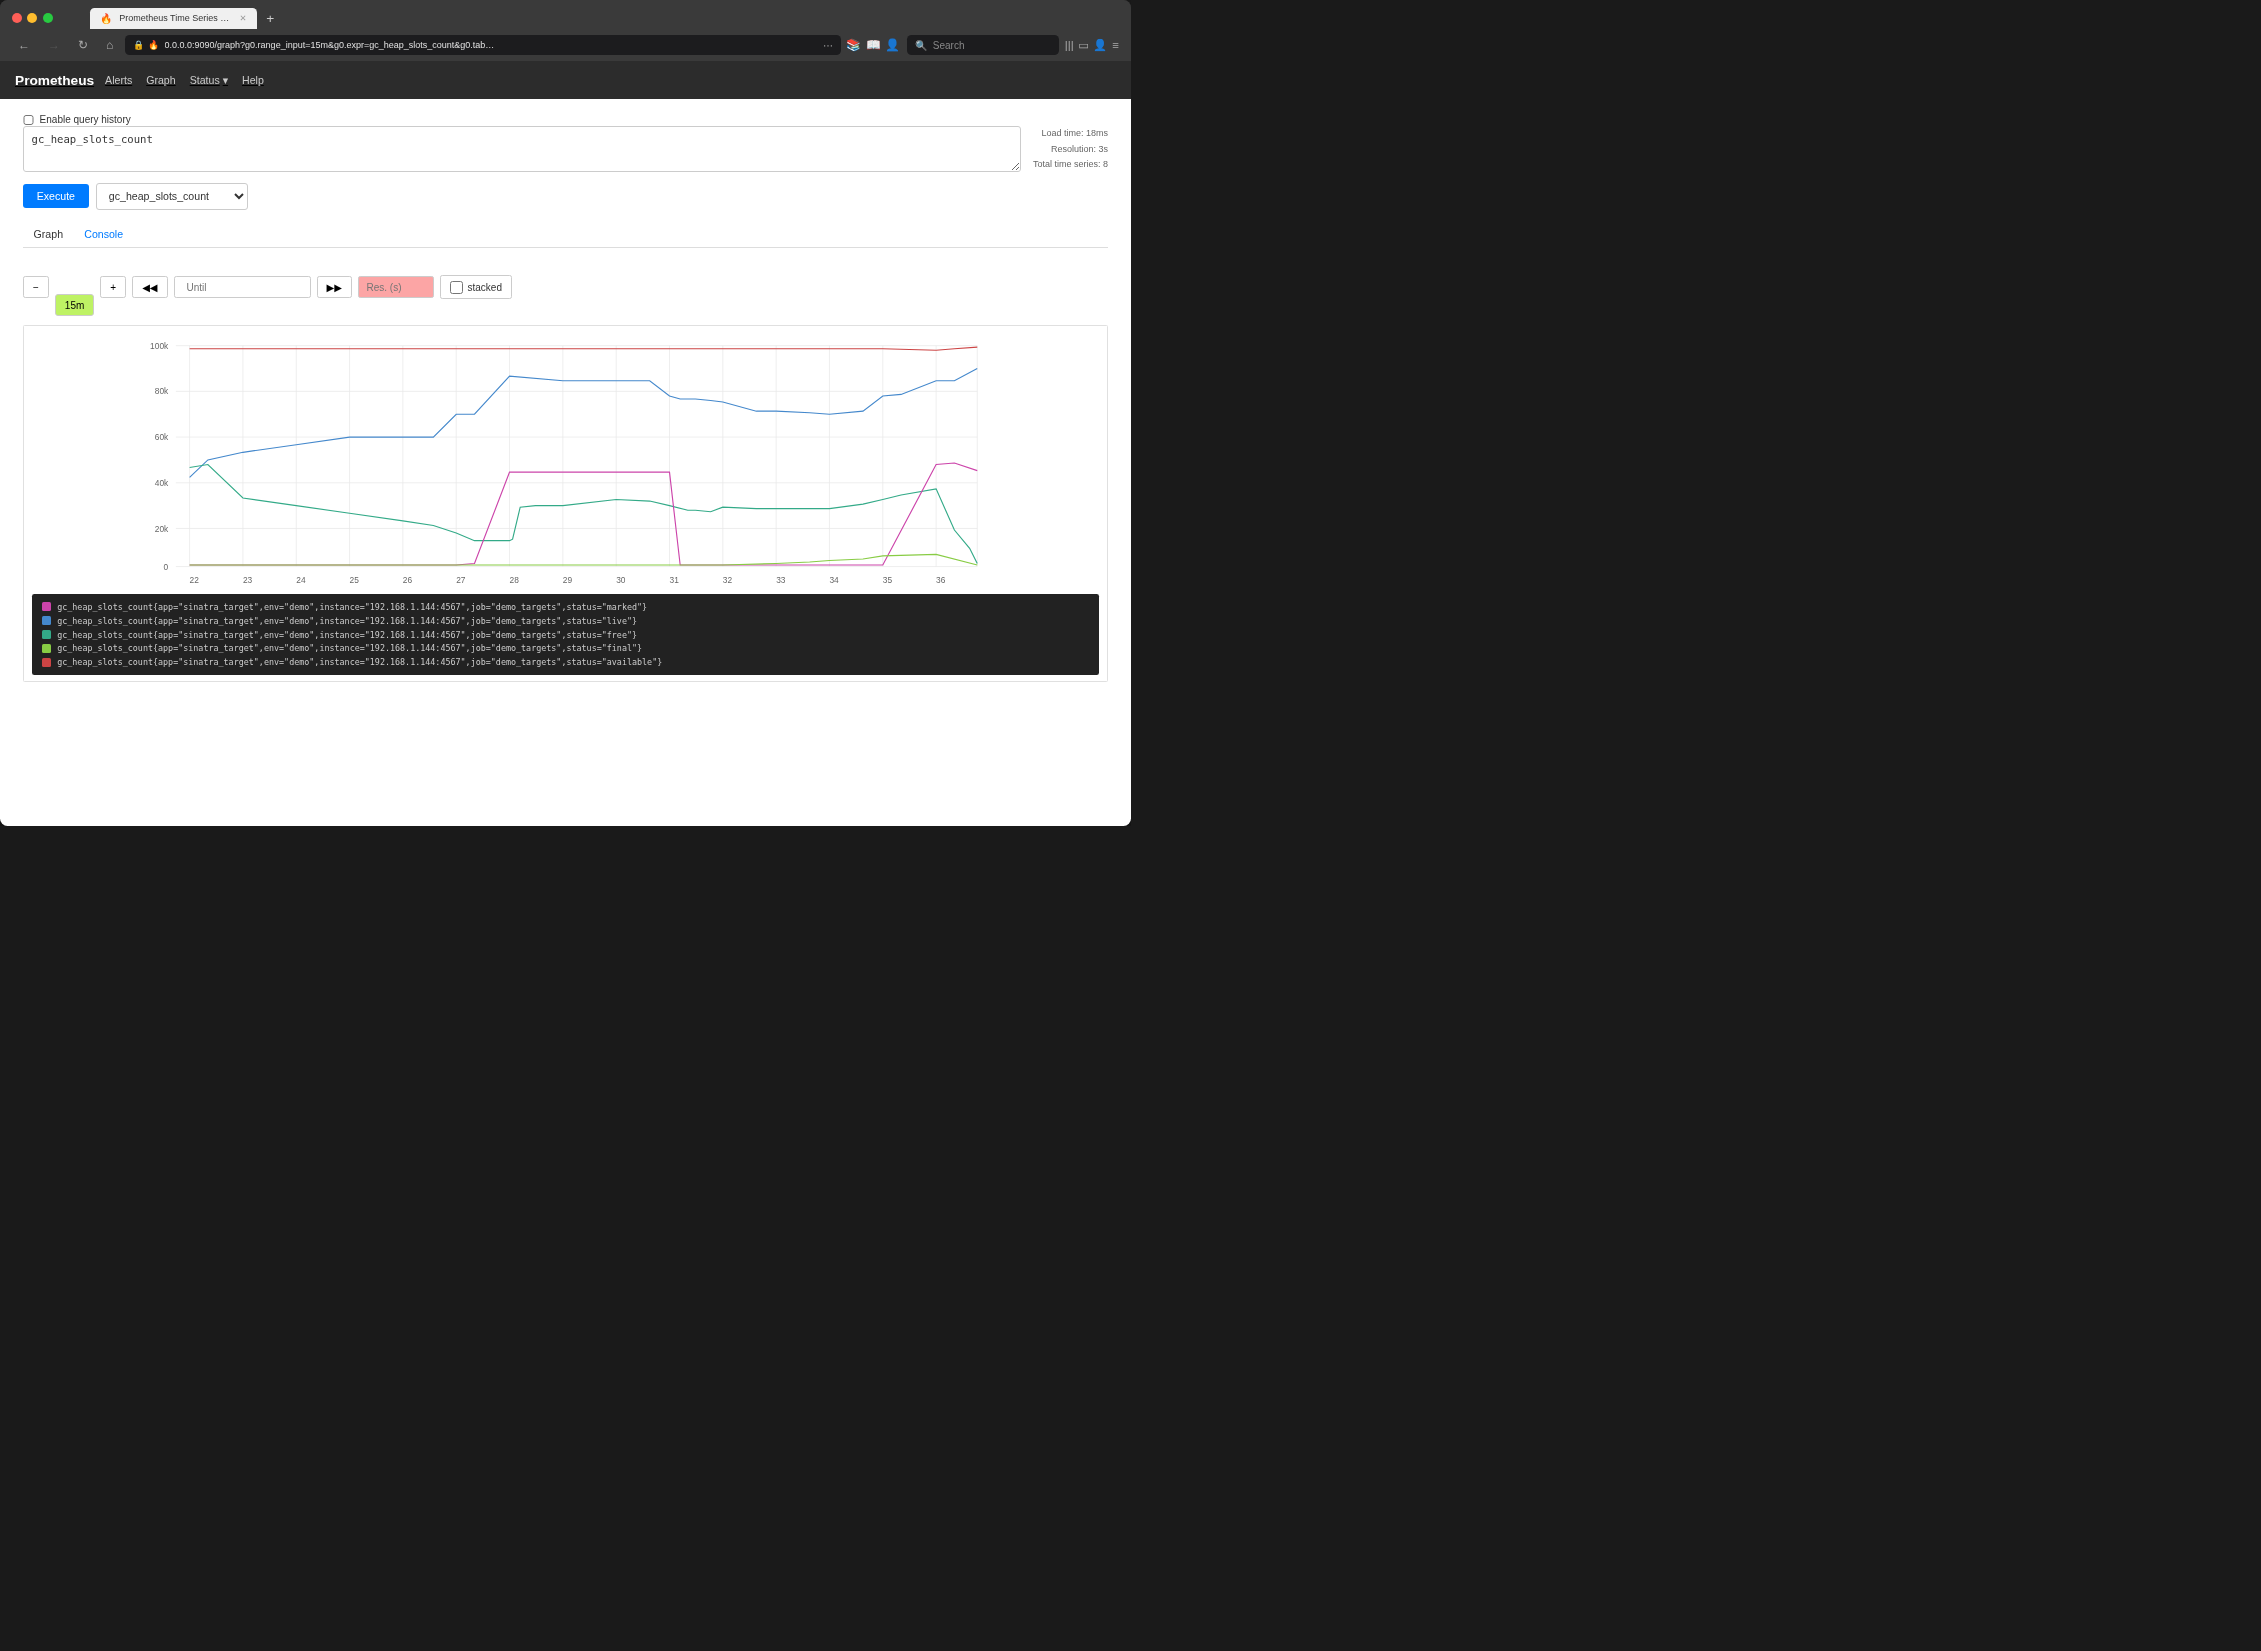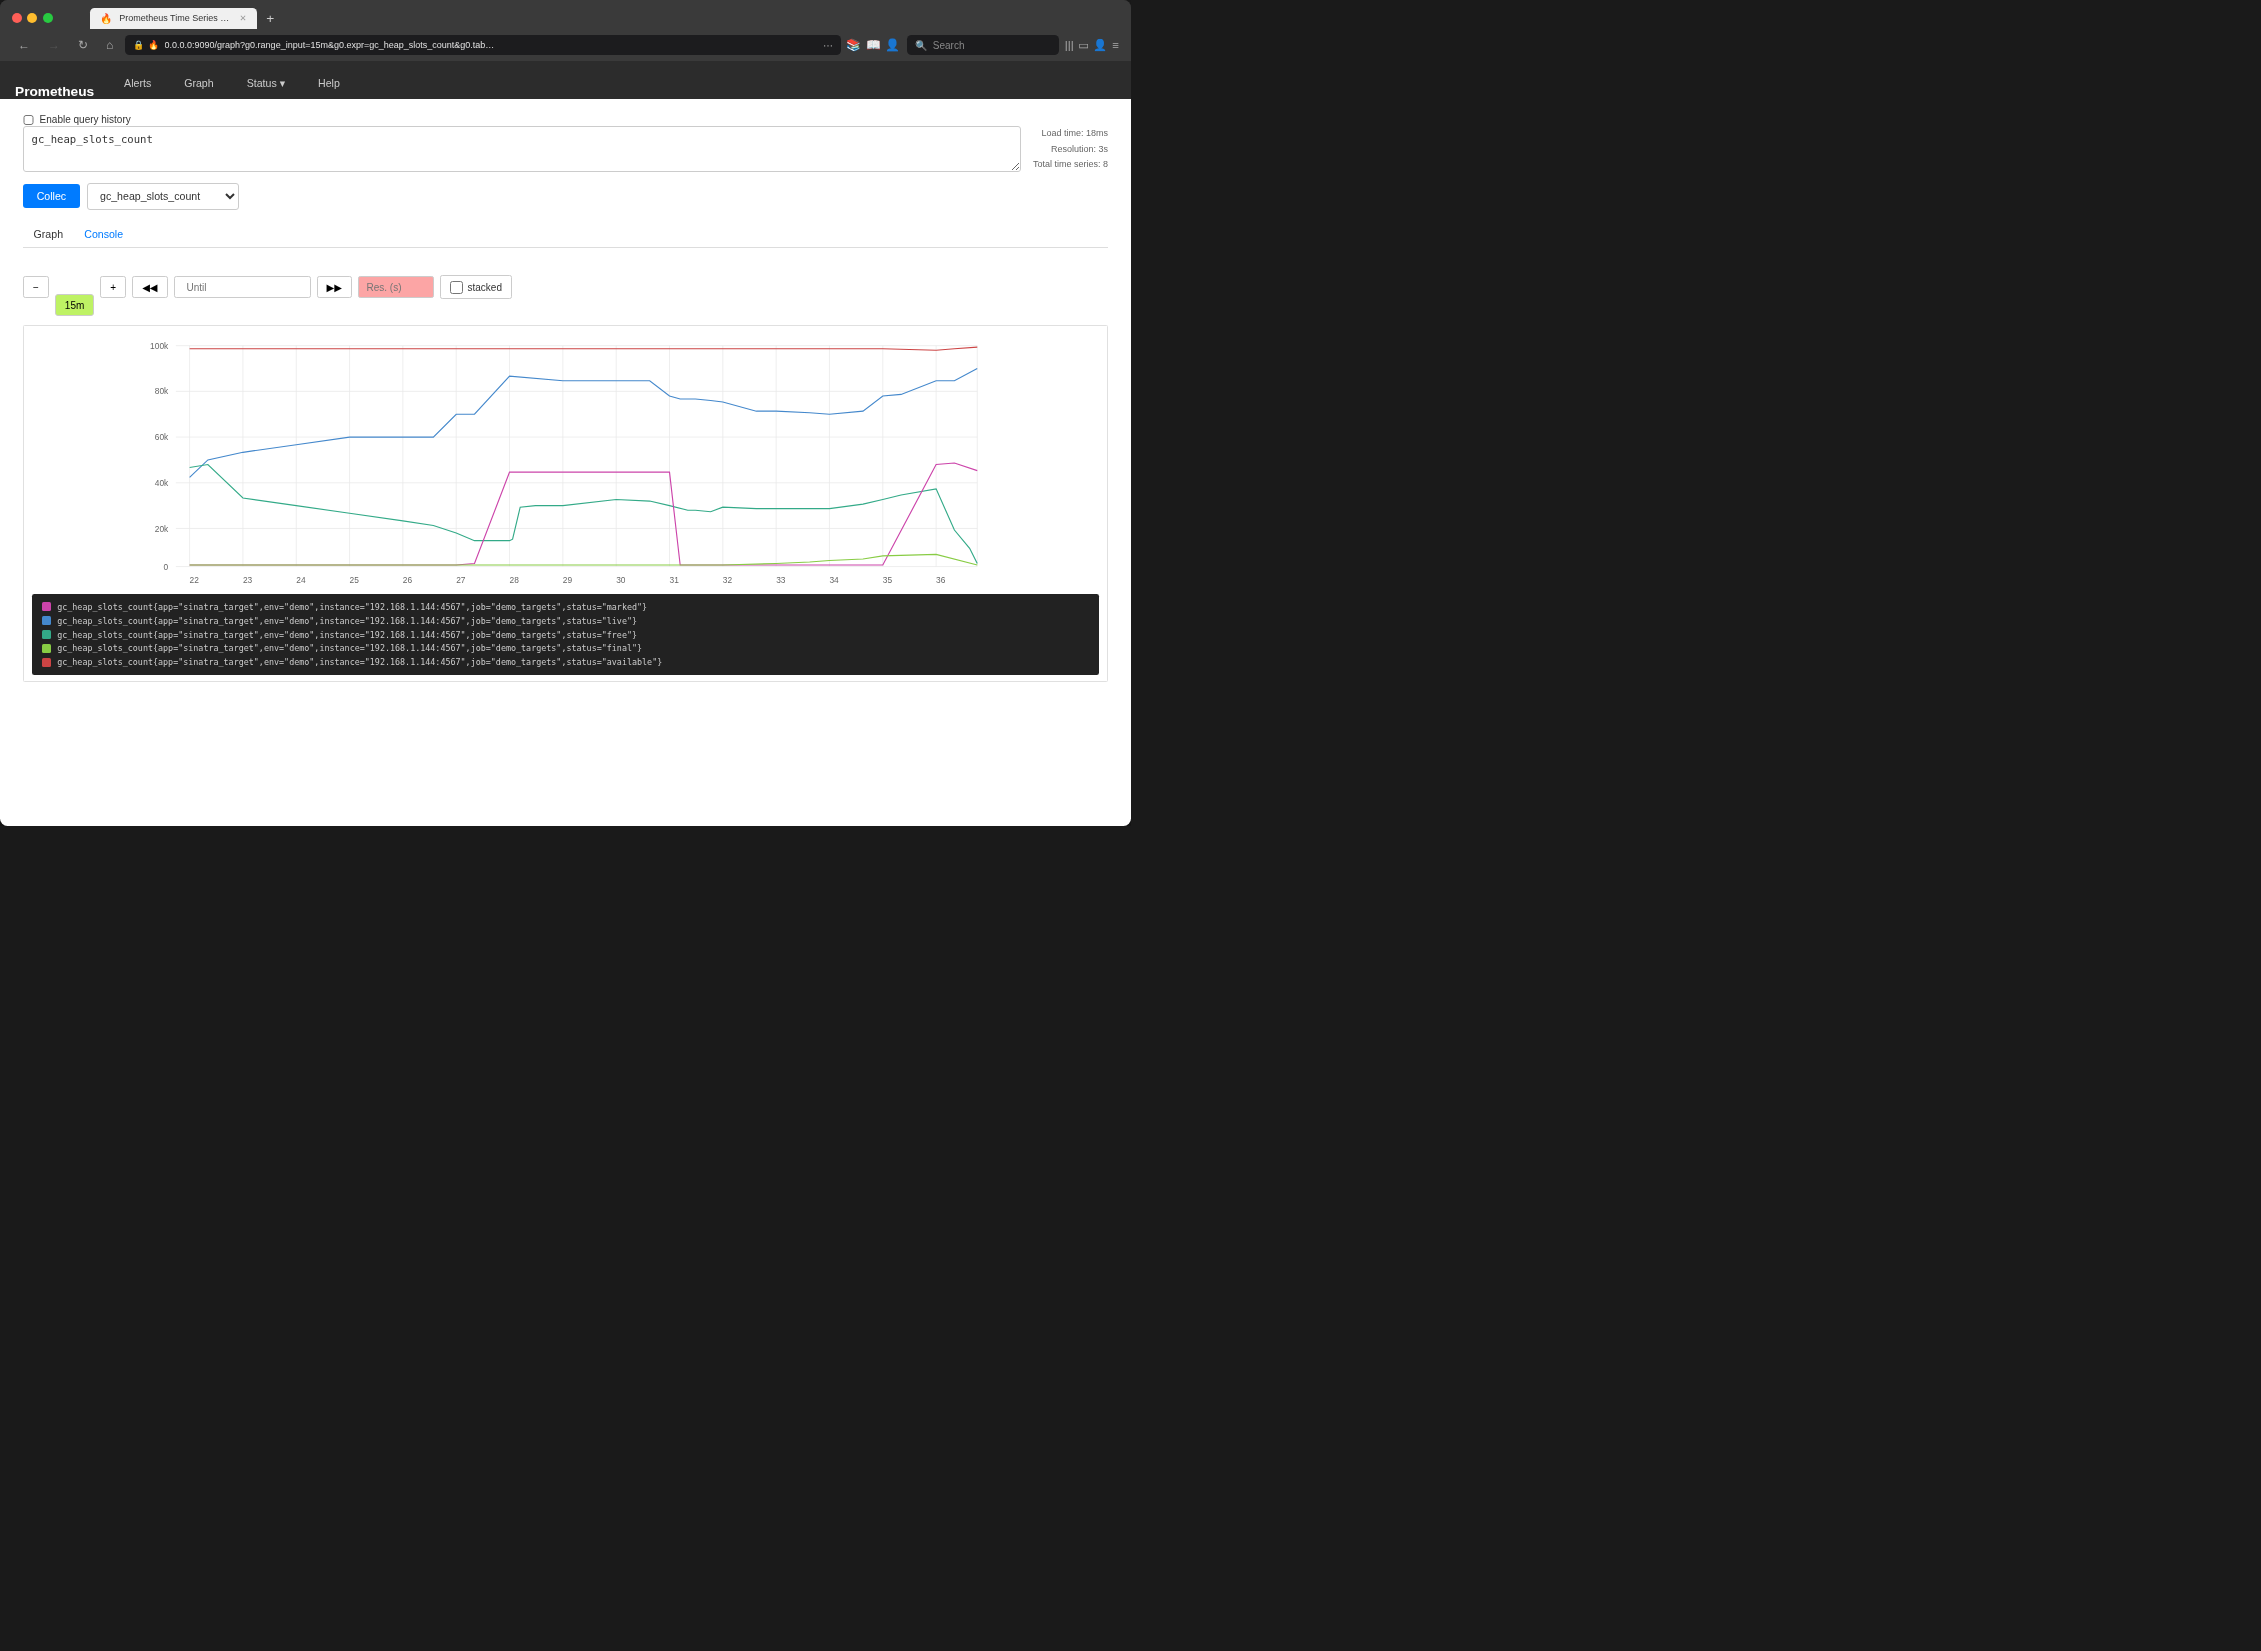--- a/index.html
+++ b/index.html
@@ -14,21 +14,21 @@
     .tl-green { background: #28ca41; }
 
     
     .nav-bar { background: #3c3c3c; padding: 6px 12px; display: flex; align-items: center; gap: 7.6px; }
     .nav-btn { background: none; border: none; color: #aaa; font-size: 12px; cursor: pointer; padding: 3px 6px; border-radius: 3px; }
 
     
     .page-content { background: white; flex: 1; overflow-y: auto; }
 
     
-    .prometheus-nav { background: #2c2c2c; padding: 0 15px; display: flex; align-items: flex-end; gap: 27px; min-height: 38px; }
+    .prometheus-nav { background: #2c2c2c; padding: 0 15px; display: flex; align-items: center; gap: 8px; min-height: 38px; text-decoration: underline; }
     .prometheus-brand { color: white; font-size: 13.7px; font-weight: bold; }
     .prom-nav-link { color: #ccc; font-size: 10.6px; text-decoration: none; padding: 10.6px 3px; }
     .prom-nav-link.dropdown { display: flex; align-items: center; gap: 3px; }
 
     
     .main-content { padding: 15px 23px; }
 
     
     .query-history { display: flex; align-items: center; gap: 6px; margin-bottom: 1px; font-size: 10px; color: #333; }
     .query-history input[type=checkbox] { width: 10.6px; height: 10.6px; }
@@ -145,21 +145,21 @@
       <div class="query-area">
         <textarea class="query-textarea" style="">gc_heap_slots_count</textarea>
         <div class="query-meta">
           <div>Load time: 18ms</div>
           <div>Resolution: 3s</div>
           <div>Total time series: 8</div>
         </div>
       </div>
 
       <div class="execute-row">
-        <button class="execute-btn">Collec</button>
+        <button class="execute-btn">Execute</button>
         <select class="expr-select">
           <option>gc_heap_slots_count</option>
         </select>
       </div>
 
       <div class="view-tabs">
         <a class="view-tab active">Graph</a>
         <a class="view-tab console">Console</a>
       </div>
 

